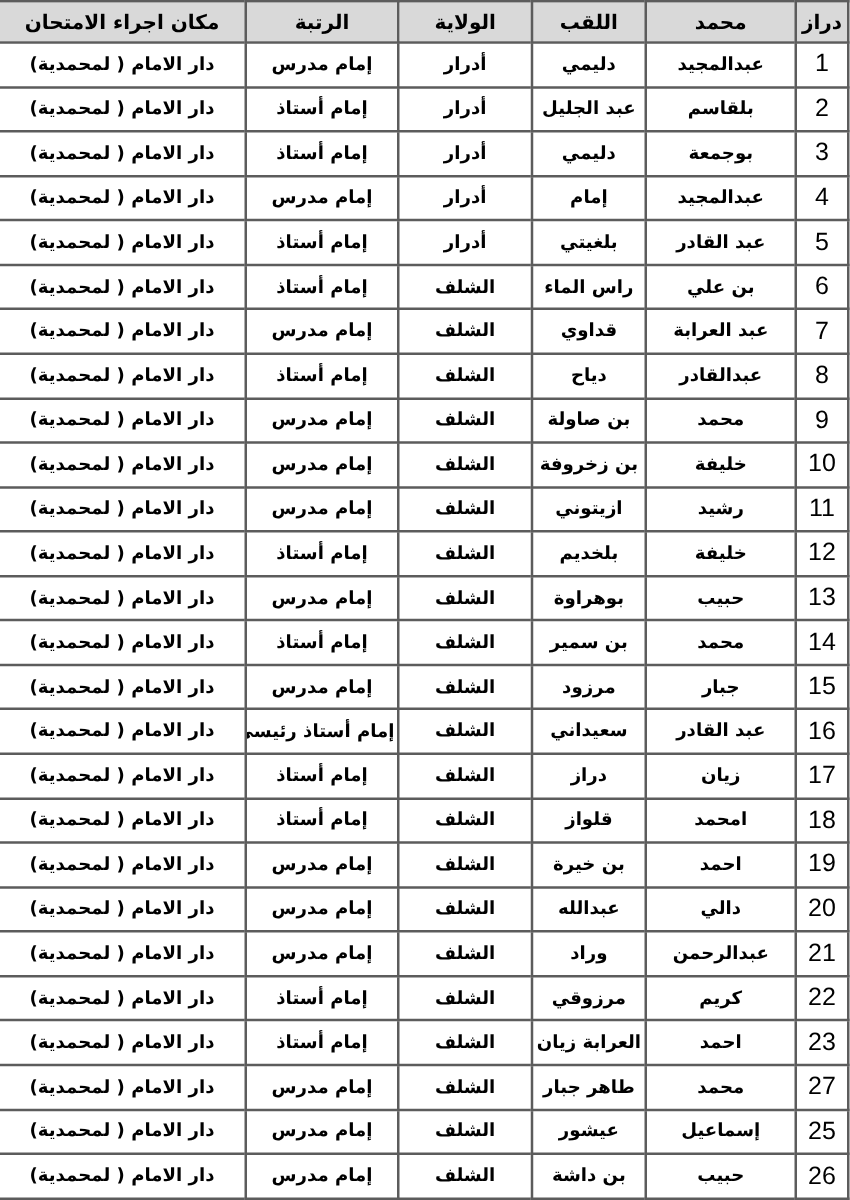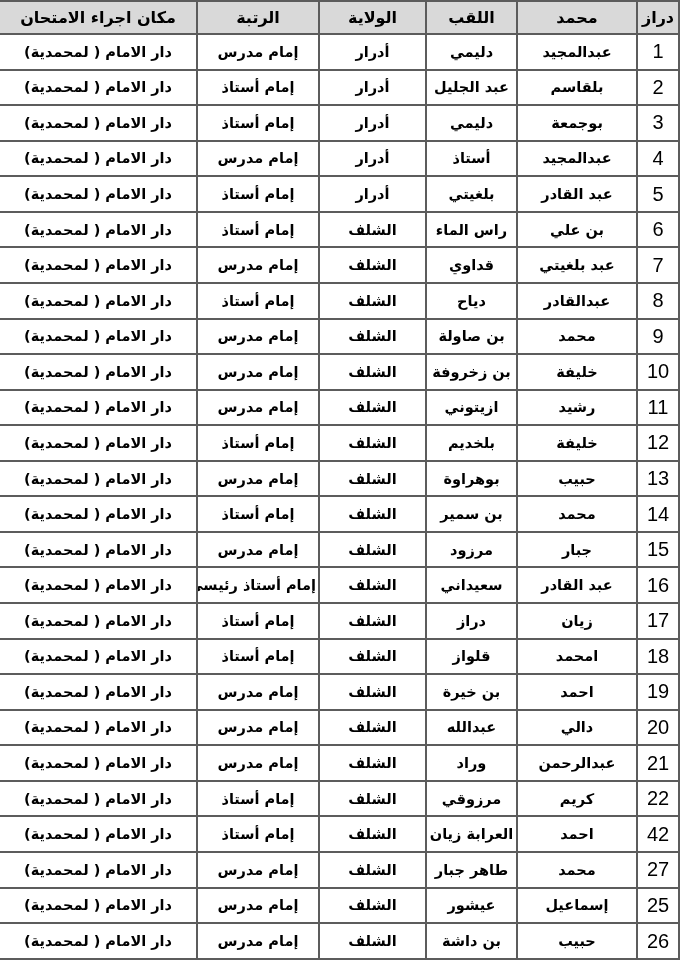--- a/index.html
+++ b/index.html
@@ -96,21 +96,21 @@
         <td class="col-num">3</td>
         <td class="col-name">بوجمعة</td>
         <td class="col-surname">دليمي</td>
         <td class="col-wilaya">أدرار</td>
         <td class="col-rank">إمام أستاذ</td>
         <td class="col-place">دار الامام ( لمحمدية)</td>
       </tr>
       <tr>
         <td class="col-num">4</td>
         <td class="col-name">عبدالمجيد</td>
-        <td class="col-surname">أستاذ</td>
+        <td class="col-surname">إمام</td>
         <td class="col-wilaya">أدرار</td>
         <td class="col-rank">إمام مدرس</td>
         <td class="col-place">دار الامام ( لمحمدية)</td>
       </tr>
       <tr>
         <td class="col-num">5</td>
         <td class="col-name">عبد القادر</td>
         <td class="col-surname">بلغيتي</td>
         <td class="col-wilaya">أدرار</td>
         <td class="col-rank">إمام أستاذ</td>
@@ -119,21 +119,21 @@
       <tr>
         <td class="col-num">6</td>
         <td class="col-name">بن علي</td>
         <td class="col-surname">راس الماء</td>
         <td class="col-wilaya">الشلف</td>
         <td class="col-rank">إمام أستاذ</td>
         <td class="col-place">دار الامام ( لمحمدية)</td>
       </tr>
       <tr>
         <td class="col-num">7</td>
-        <td class="col-name">عبد بلغيتي</td>
+        <td class="col-name">عبد العرابة</td>
         <td class="col-surname">قداوي</td>
         <td class="col-wilaya">الشلف</td>
         <td class="col-rank">إمام مدرس</td>
         <td class="col-place">دار الامام ( لمحمدية)</td>
       </tr>
       <tr>
         <td class="col-num">8</td>
         <td class="col-name">عبدالقادر</td>
         <td class="col-surname">دياح</td>
         <td class="col-wilaya">الشلف</td>
@@ -246,21 +246,21 @@
       </tr>
       <tr>
         <td class="col-num">22</td>
         <td class="col-name">كريم</td>
         <td class="col-surname">مرزوقي</td>
         <td class="col-wilaya">الشلف</td>
         <td class="col-rank">إمام أستاذ</td>
         <td class="col-place">دار الامام ( لمحمدية)</td>
       </tr>
       <tr>
-        <td class="col-num">42</td>
+        <td class="col-num">23</td>
         <td class="col-name">احمد</td>
         <td class="col-surname">العرابة زيان</td>
         <td class="col-wilaya">الشلف</td>
         <td class="col-rank">إمام أستاذ</td>
         <td class="col-place">دار الامام ( لمحمدية)</td>
       </tr>
       <tr>
         <td class="col-num">27</td>
         <td class="col-name">محمد</td>
         <td class="col-surname">طاهر جبار</td>

